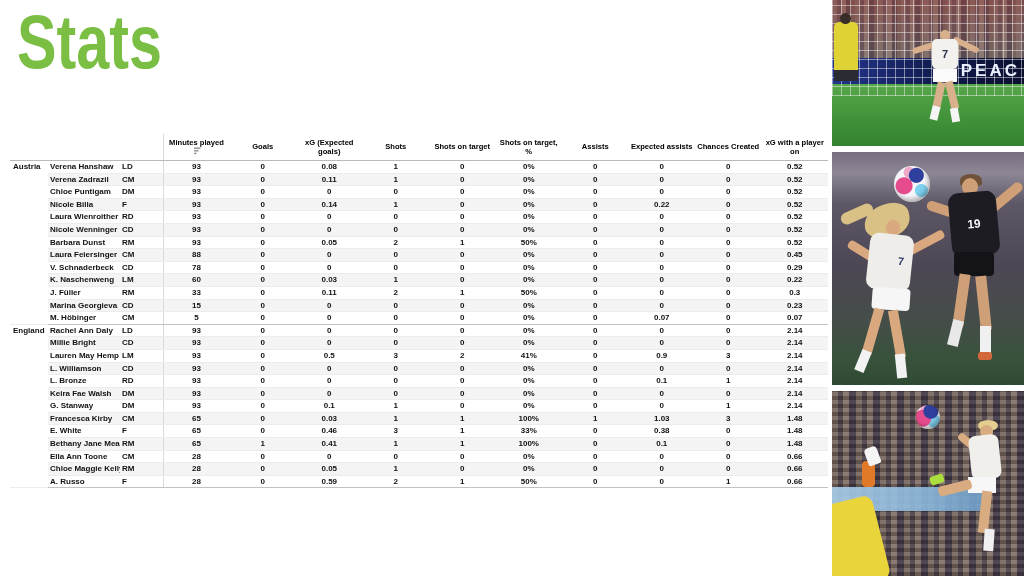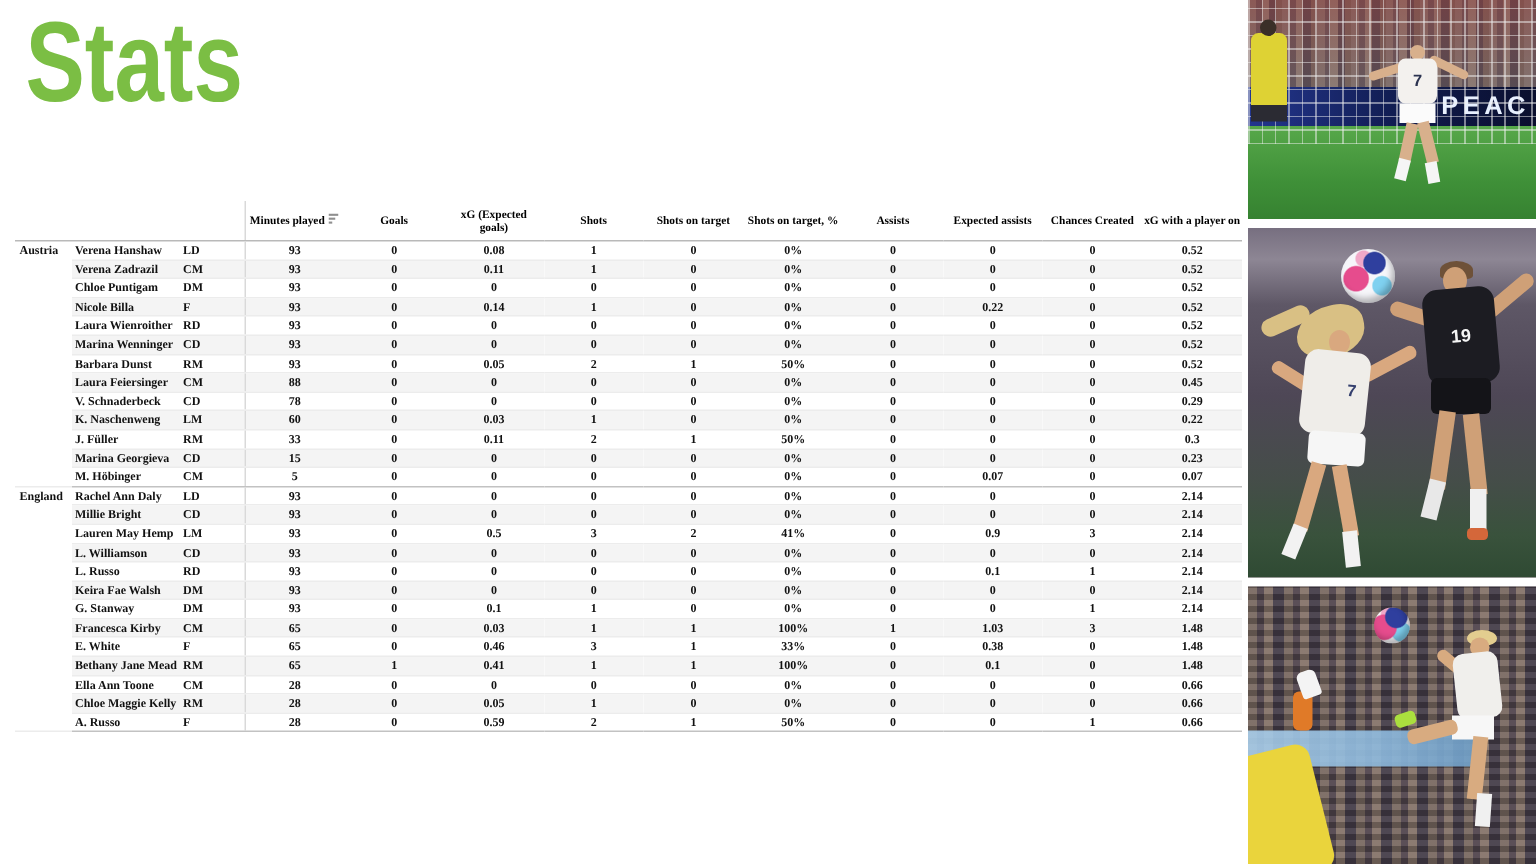--- a/index.html
+++ b/index.html
@@ -1,21 +1,21 @@
 <!DOCTYPE html>
 <html><head>
 <meta charset="utf-8">
 <style>
   html,body{margin:0;padding:0;width:1024px;height:576px;background:#ffffff;overflow:hidden;
     font-family:"Liberation Sans", sans-serif;}
   .title{position:absolute;left:17px;top:2px;margin:0;font-size:76px;line-height:1.05;
     font-weight:bold;color:#7bbe44;transform:scaleX(0.78);transform-origin:left top;}
 
   
-  .table-wrap{position:absolute;left:10px;top:134px;width:818px;font-family:Liberation Serif, serif;}
+  .table-wrap{position:absolute;left:10px;top:134px;width:818px;}
   table{border-collapse:collapse;table-layout:fixed;width:818px;color:#111;}
   col.c-team{width:38px}col.c-name{width:72px}col.c-pos{width:43px}col.c-val{width:66.5px}
   thead th{font-size:7.6px;font-weight:bold;text-align:center;vertical-align:middle;
     padding:2px 1px;height:22px;line-height:1.25;border-bottom:1px solid #b9b9b9;color:#000;}
   .col-label{display:inline}
   .sort-icon{display:inline-block;margin-left:2px;vertical-align:-1px;}
   td{font-size:8px;font-weight:bold;height:11.6px;padding:0 2px;line-height:11.6px;
     border-bottom:1px solid #ececec;white-space:nowrap;overflow:hidden;}
   td.team{vertical-align:top;text-align:left;background:#fff;padding-left:3px;line-height:12.2px;}
   td.name{text-align:left;padding-left:2px;}
@@ -225,21 +225,21 @@
           <td class="val">0</td>
           <td class="val">0</td>
           <td class="val">0</td>
           <td class="val">0%</td>
           <td class="val">0</td>
           <td class="val">0</td>
           <td class="val">0</td>
           <td class="val">0.52</td>
         </tr>
         <tr class="alt">
-          <td class="name">Marina Wenninger</td>
+          <td class="name">Nicole Wenninger</td>
           <td class="pos">CD</td>
           <td class="val first-data">93</td>
           <td class="val">0</td>
           <td class="val">0</td>
           <td class="val">0</td>
           <td class="val">0</td>
           <td class="val">0%</td>
           <td class="val">0</td>
           <td class="val">0</td>
           <td class="val">0</td>
@@ -394,21 +394,21 @@
           <td class="val">0</td>
           <td class="val">0</td>
           <td class="val">0</td>
           <td class="val">0%</td>
           <td class="val">0</td>
           <td class="val">0</td>
           <td class="val">0</td>
           <td class="val">2.14</td>
         </tr>
         <tr>
-          <td class="name">L. Russo</td>
+          <td class="name">L. Bronze</td>
           <td class="pos">RD</td>
           <td class="val first-data">93</td>
           <td class="val">0</td>
           <td class="val">0</td>
           <td class="val">0</td>
           <td class="val">0</td>
           <td class="val">0%</td>
           <td class="val">0</td>
           <td class="val">0.1</td>
           <td class="val">1</td>

